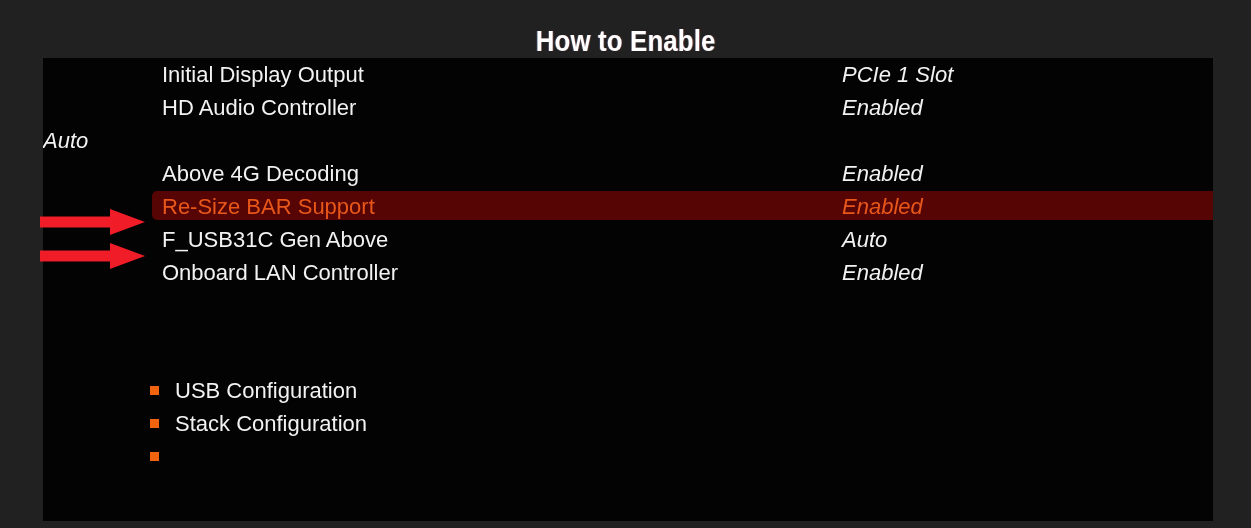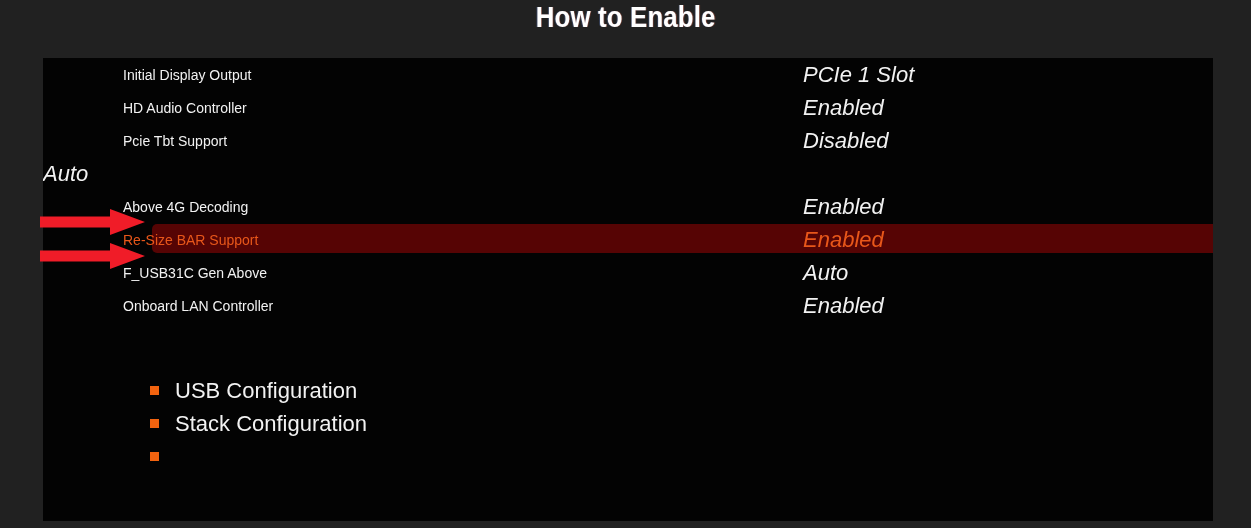--- a/index.html
+++ b/index.html
@@ -18,21 +18,21 @@
 
   
   #title-banner {
     position: absolute;
     left: 0;
     top: 0;
     width: 1251px;
     height: 58px;
     background: #212121;
     display: flex;
-    align-items: flex-start;
+    align-items: flex-end;
     justify-content: center;
   }
   #title-text {
     color: #ffffff;
     font-family: "Liberation Sans Narrow", "Liberation Sans", "DejaVu Sans", sans-serif;
     font-size: 30px;
     font-weight: bold;
     letter-spacing: 0.2px;
     transform: scaleX(0.86);
     transform-origin: center;
@@ -71,24 +71,24 @@
     right: 0;
     top: 1px;
     bottom: 3px;
     background: #560404;
     border-radius: 5px 0 0 5px;
     z-index: 0;
   }
   .setting-label {
     position: relative;
     z-index: 1;
-    margin-left: 80px;
+    margin-left: 119px;
     width: 680px;
     color: #f2f2f2;
-    font-size: 14px;
+    font-size: 22px;
     line-height: 22px;
     white-space: nowrap;
   }
   .setting-value {
     position: relative;
     z-index: 1;
     color: #f2f2f2;
     font-size: 22px;
     line-height: 22px;
     white-space: nowrap;
@@ -149,24 +149,20 @@
   <div id="settings-list">
       <div class="setting-row">
         <div class="setting-label">Initial Display Output</div>
         <div class="setting-value">PCIe 1 Slot</div>
       </div>
       <div class="setting-row">
         <div class="setting-label">HD Audio Controller</div>
         <div class="setting-value">Enabled</div>
       </div>
       <div class="setting-row">
-        <div class="setting-label">Pcie Tbt Support</div>
-        <div class="setting-value">Disabled</div>
-      </div>
-      <div class="setting-row">
         <div class="setting-value">Auto</div>
       </div>
       <div class="setting-row">
         <div class="setting-label">Above 4G Decoding</div>
         <div class="setting-value">Enabled</div>
       </div>
       <div class="setting-row highlighted">
         <div class="row-hl"></div>
         <div class="setting-label">Re-Size BAR Support</div>
         <div class="setting-value">Enabled</div>

